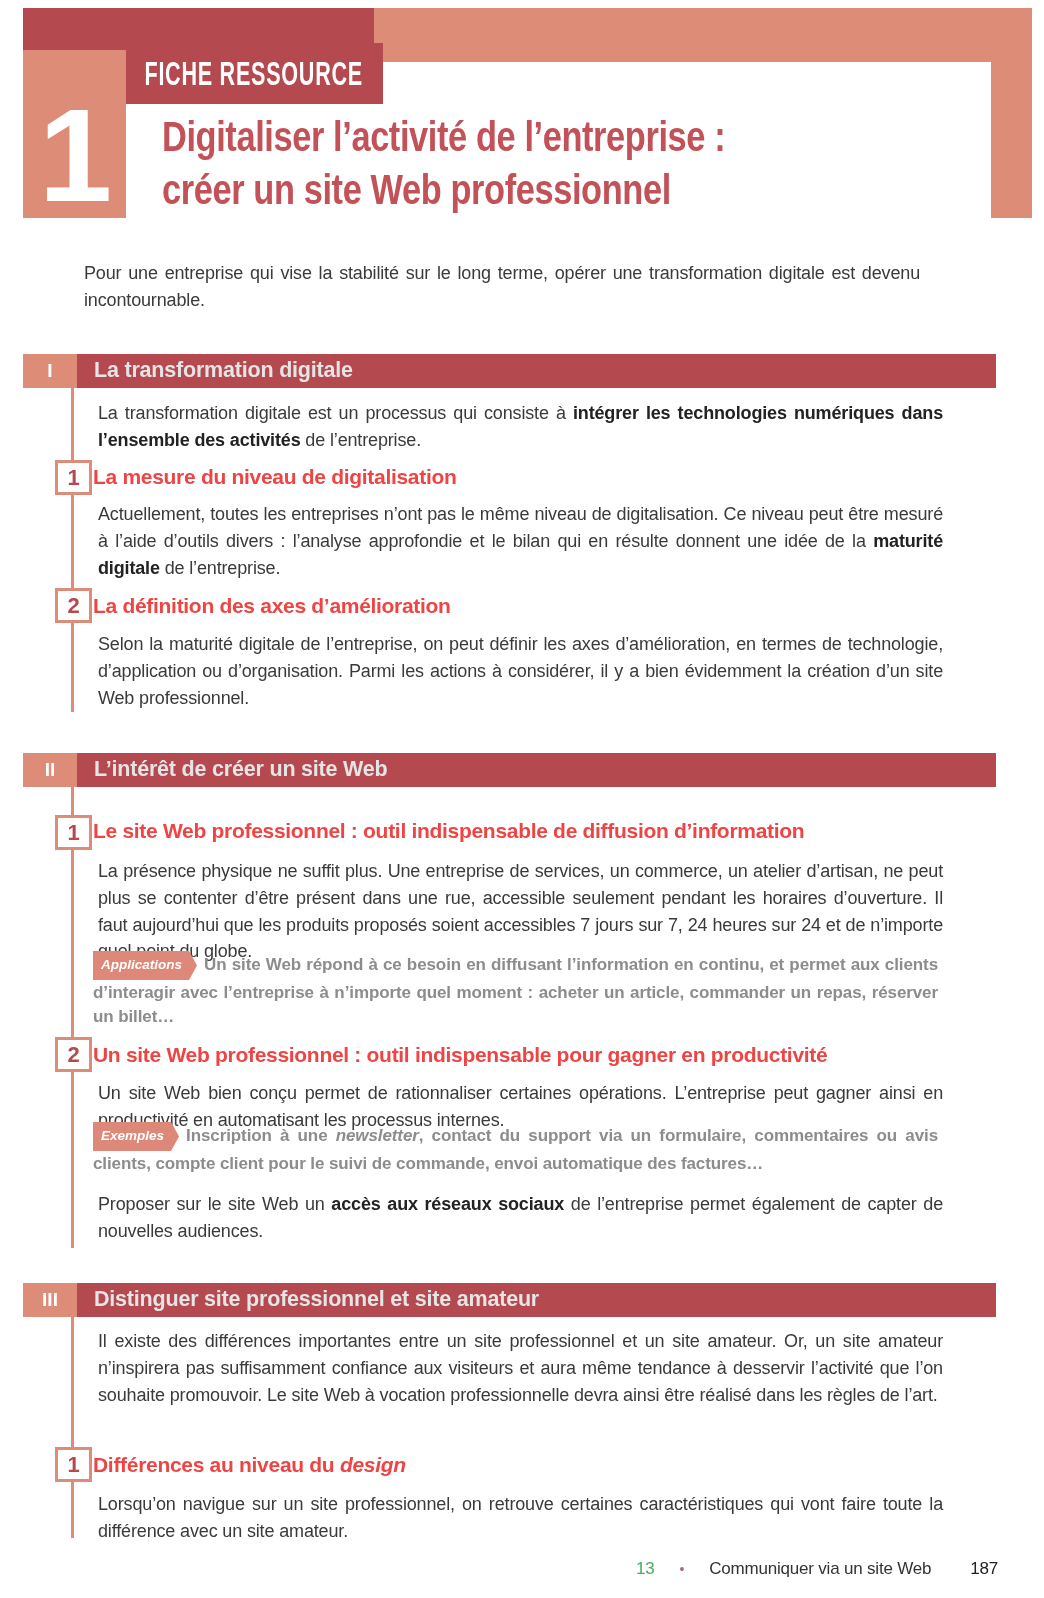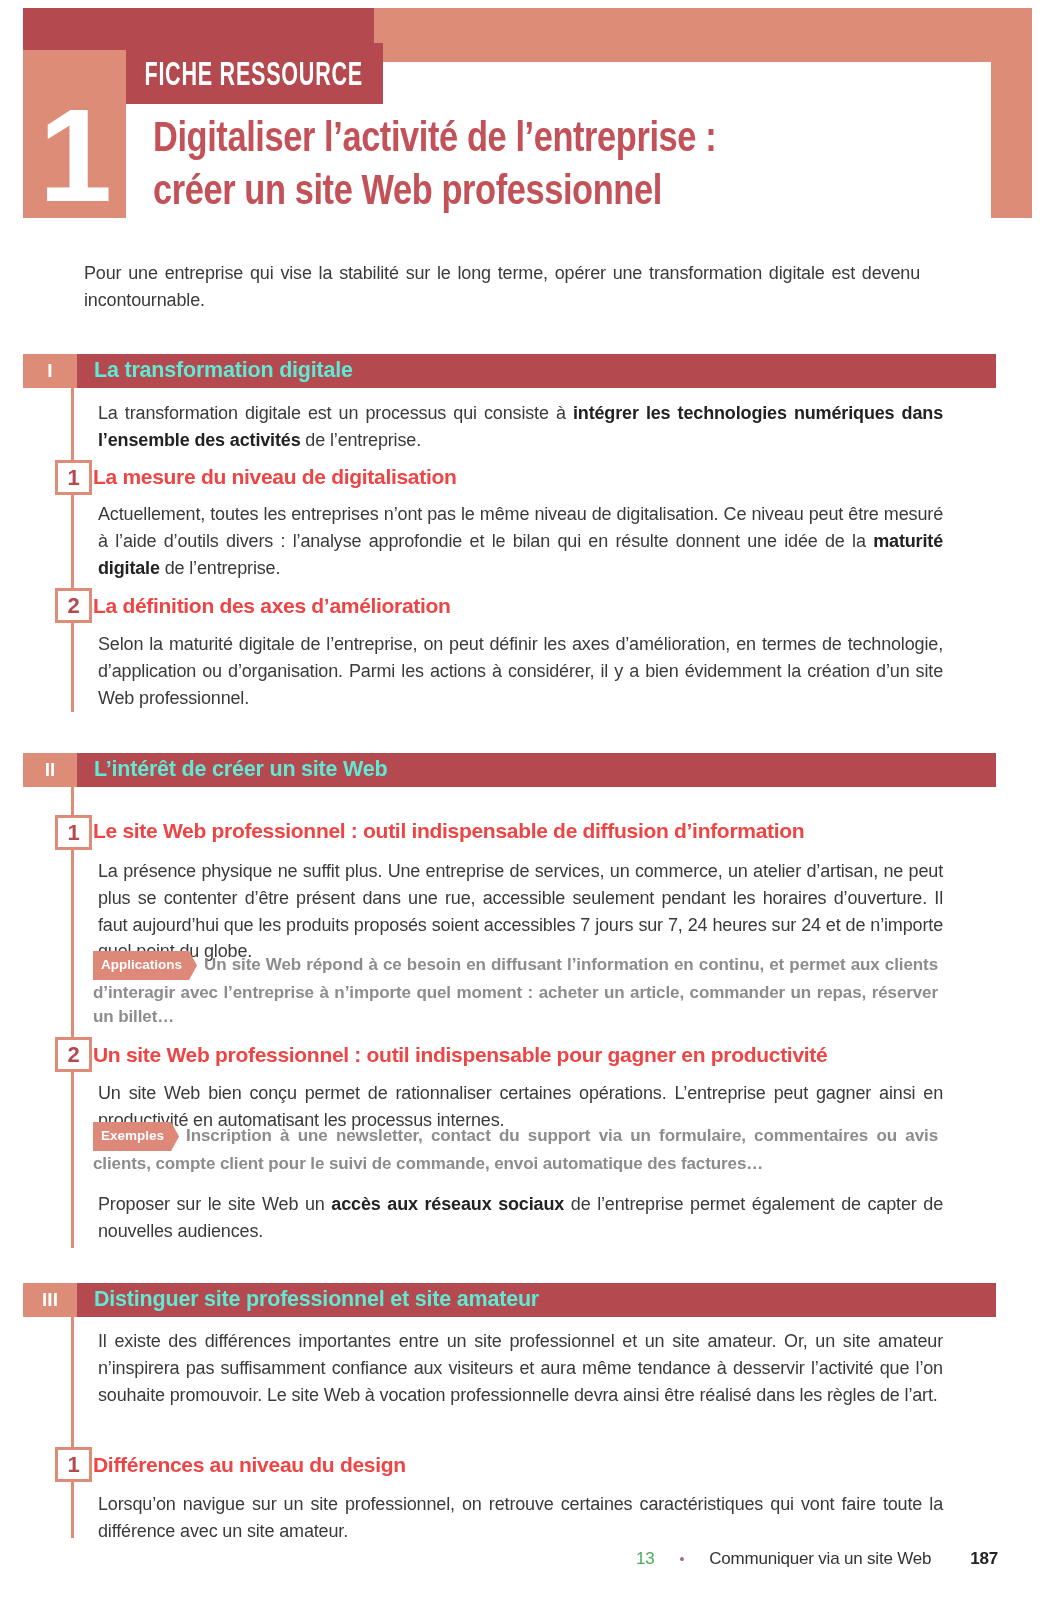--- a/index.html
+++ b/index.html
@@ -12,57 +12,57 @@
   .band-dark{left:23px;top:8px;width:351px;height:42px;background:#b4494f;}
   .right-col{left:991px;top:62px;width:53px;height:156px;background:#dd8c78;}
   .fiche-box{left:125px;top:43px;width:258px;height:61px;background:#b4494f;
              display:flex;align-items:center;justify-content:center;}
   .fiche-box span{color:#ffffff;font-weight:bold;font-size:30px;letter-spacing:1px;
                   transform:scale(.72,1.08);white-space:nowrap;}
   .num-box{left:23px;top:50px;width:103px;height:168px;background:#dd8c78;
            display:flex;align-items:flex-end;justify-content:center;}
   .num-box span{color:#ffffff;font-weight:bold;font-size:132px;line-height:.78;
                 padding-bottom:10px;letter-spacing:-2px;}
-  .title{left:153px;top:110px;}
+  .title{left:162px;top:110px;}
   .title-line{display:block;font-size:43px;font-weight:bold;color:#c25158;line-height:53px;
               letter-spacing:-.5px;transform:scaleX(.8);transform-origin:0 0;white-space:nowrap;}
 
   
   .para{position:absolute;left:93px;width:845px;font-size:18px;line-height:26.8px;color:#3a3a3a;
         text-align:justify;letter-spacing:-.15px;margin:5px;}
   .intro{left:79px;width:836px;}
   .b{font-weight:bold;color:#222222;}
-  .i{}
+  .i{font-style:italic;}
 
   .secbar{left:23px;width:973px;height:34px;display:flex;}
   .secbar .tab{width:54px;background:#dd8c78;color:#ffffff;font-weight:bold;font-size:19px;
                display:flex;align-items:center;justify-content:center;}
-  .secbar .lbl{flex:1;background:#b4494f;color:#5eead4;font-weight:bold;font-size:21.5px;
+  .secbar .lbl{flex:1;background:#b4494f;color:#e5e5e5;font-weight:bold;font-size:21.5px;
                line-height:33px;padding-left:17px;letter-spacing:-.2px;white-space:nowrap;}
 
   .vline{left:71px;width:3px;background:#dd8c78;}
 
   .sq{left:55px;width:31px;height:29px;border:3px solid #dd8c78;background:#ffffff;
       display:flex;align-items:center;justify-content:center;z-index:2;}
   .sq span{color:#b4494f;font-weight:bold;font-size:22px;}
 
   .subhead{left:93px;color:#ef4444;font-weight:bold;font-size:21px;letter-spacing:-.3px;
            line-height:28px;white-space:nowrap;margin:0;}
 
   .note{position:absolute;left:93px;width:845px;font-size:17px;line-height:24px;color:#8c8c8c;
         font-weight:bold;text-align:justify;letter-spacing:-.1px;margin:0;}
   .badge{display:inline-block;background:#dd8878;color:#ffffff;font-size:13.5px;font-weight:bold;
          padding:2px 15px 3px 8px;margin-right:7px;position:relative;top:-1px;letter-spacing:0;
-         clip-path:polygon(0 0,calc(100% - 8px) 0,100% 50%,calc(100% - 8px) 100%,0 100%);}
+         clip-path:polygon(0 0,calc(100% - 8px) 0,100% 50%,calc(100% - 8px) 100%,0 100%);font-style:italic;}
 
   .footer{position:absolute;top:1549px;right:34px;font-size:17px;color:#333333;
           display:flex;align-items:baseline;gap:25px;letter-spacing:-.2px;}
   .f-num{color:#4aab5f;}
   .f-dot{color:#a06a92;font-size:14px;}
-  .f-page{font-weight:bold;color:#222222;margin-left:14px;}
+  .f-page{font-weight:normal;color:#222222;margin-left:14px;margin-top:10px;}
 </style>
 </head>
 <body>
 
 <div class="page">
 
   <div class="abs band-salmon"></div>
   <div class="abs band-dark"></div>
   <div class="abs right-col"></div>
   <div class="abs fiche-box">

